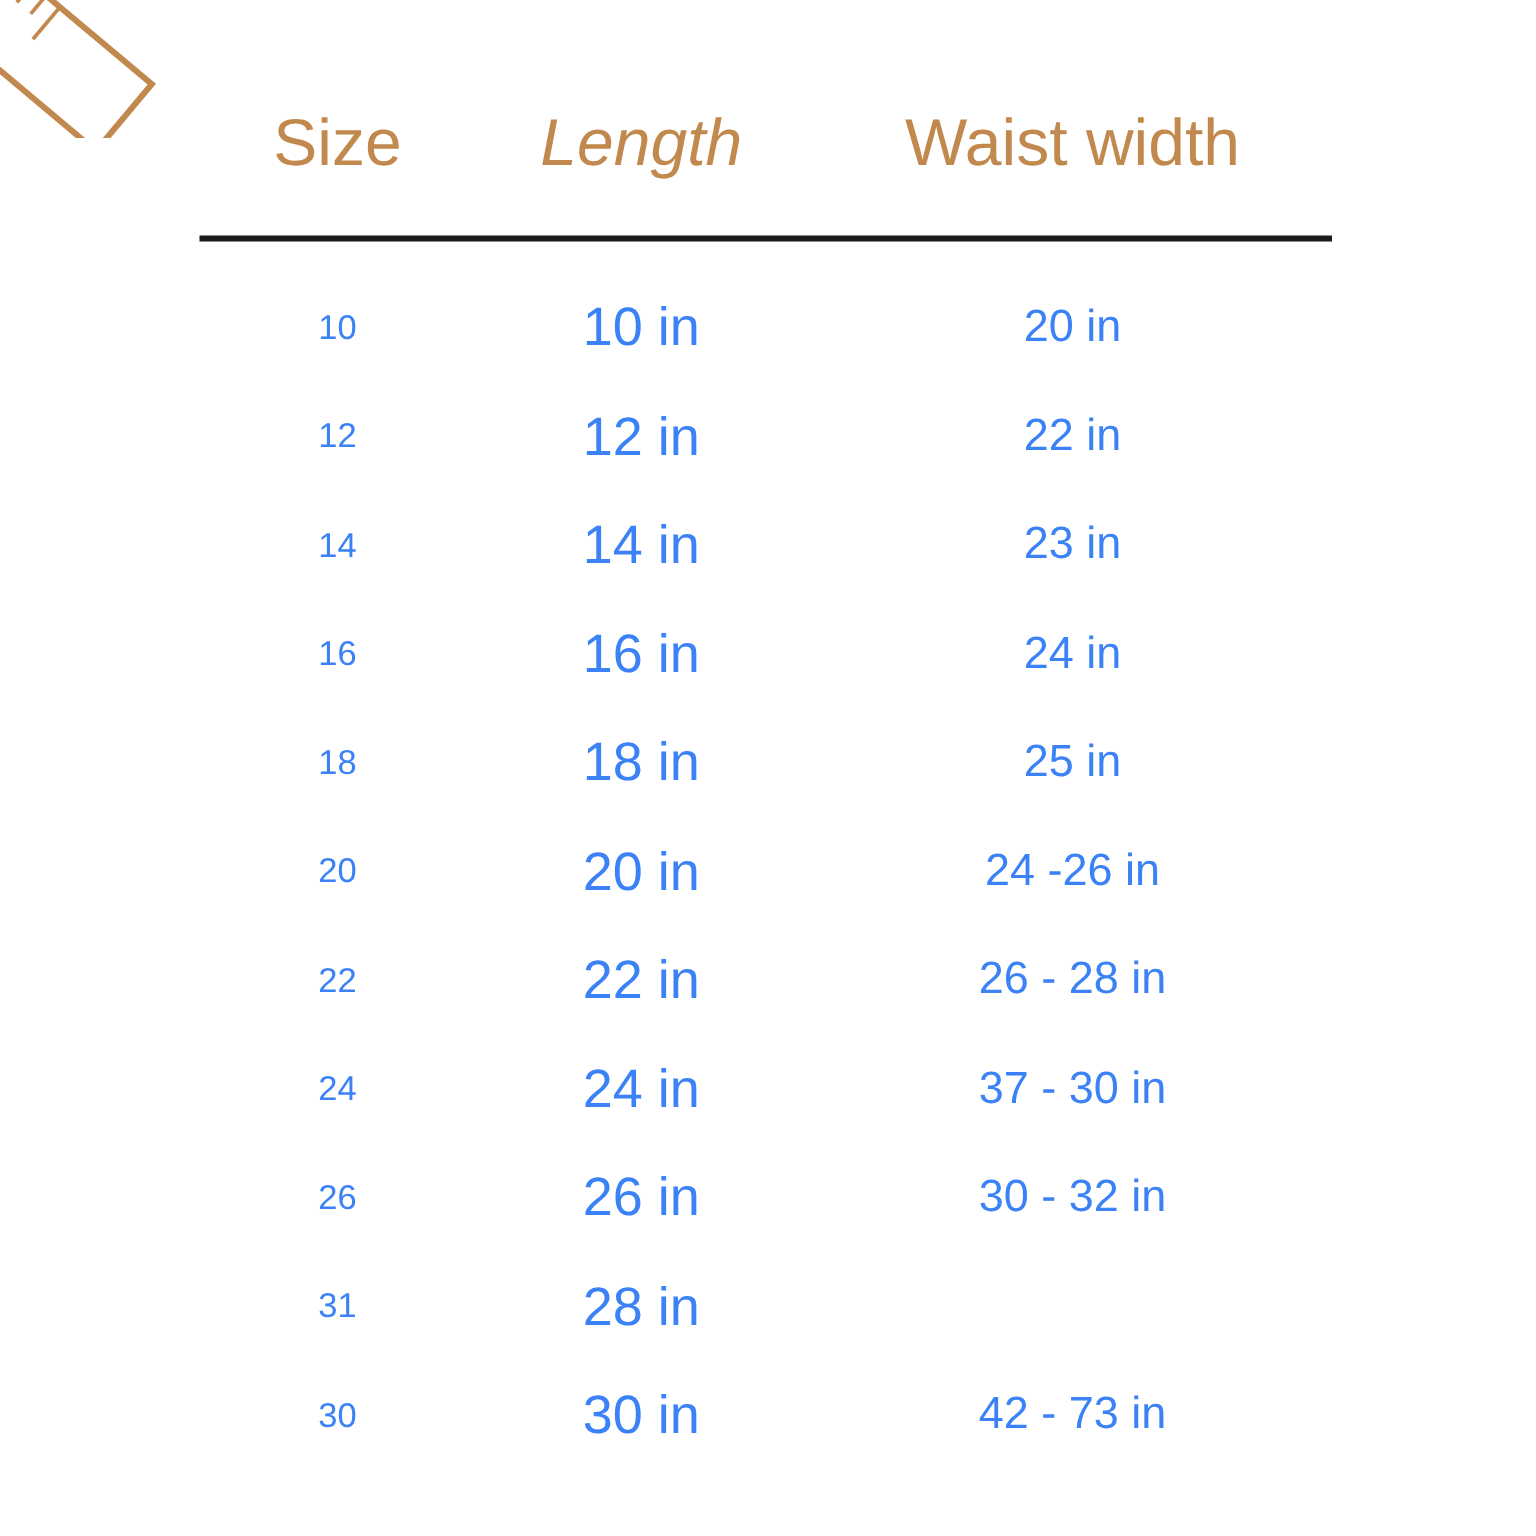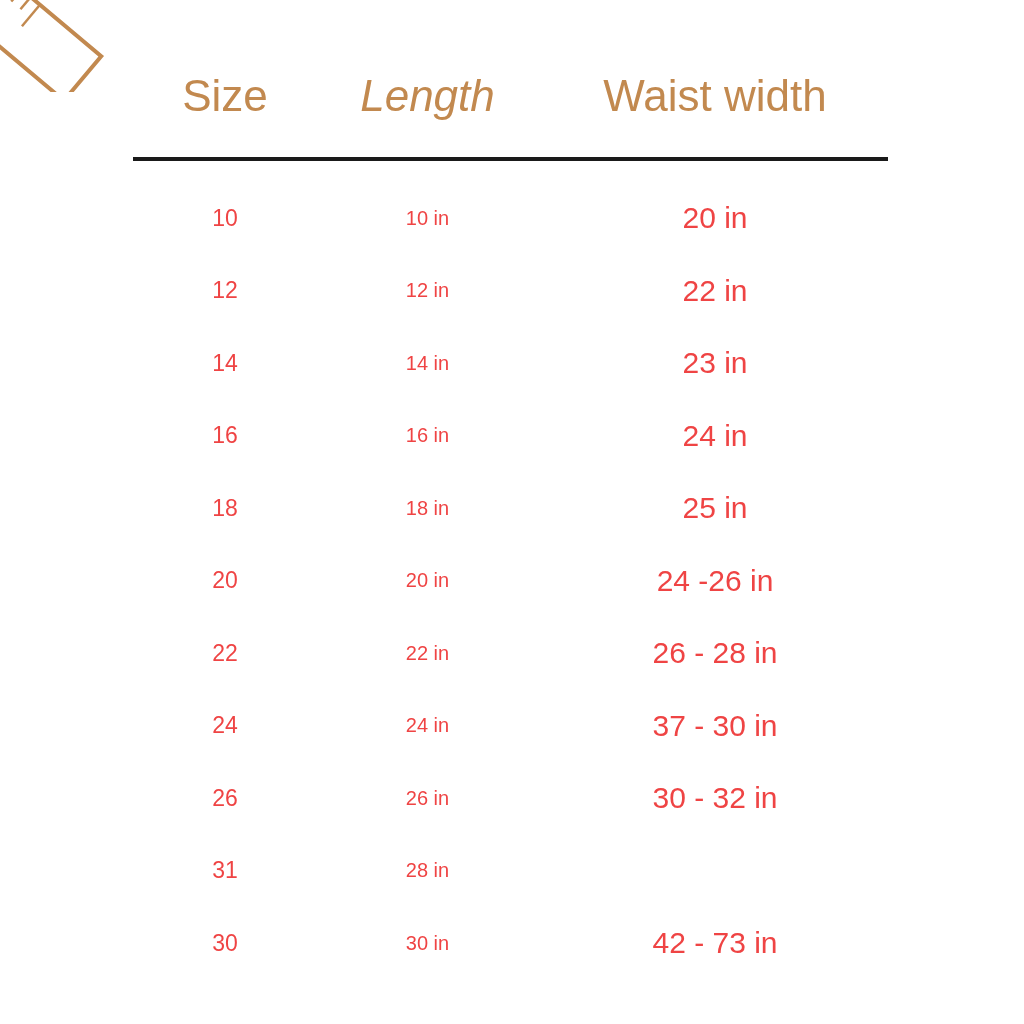--- a/index.html
+++ b/index.html
@@ -67,30 +67,30 @@
     left: 130px;
     width: 830px;
   }
   .row {
     display: flex;
     align-items: center;
     height: 72.5px;
   }
   .cell {
     text-align: center;
-    color: #ef4444;
+    color: #3b82f6;
     white-space: nowrap;
   }
   .cell.size {
     width: 190px;
     font-size: 23px;
   }
   .cell.length {
     width: 215px;
-    font-size: 20px;
+    font-size: 36px;
   }
   .cell.waist {
     width: 360px;
     font-size: 30px;
   }
 </style>
 </head>
 <body>
 
 <div class="size-chart">

